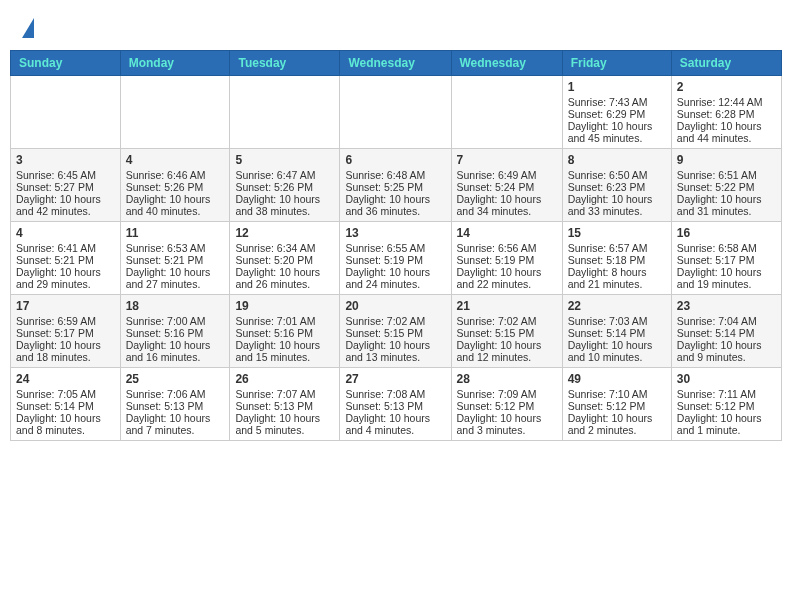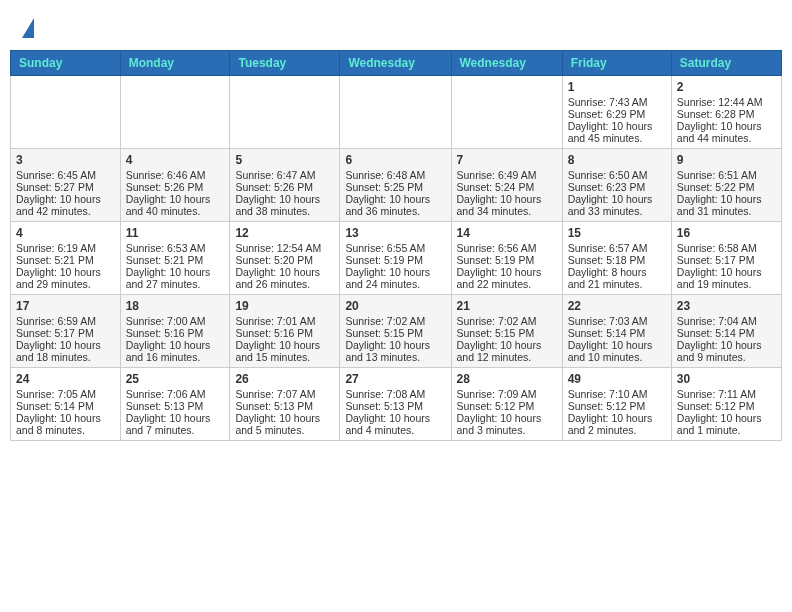--- a/index.html
+++ b/index.html
@@ -131,23 +131,23 @@
       <tr>
         <td><span class="day-number">3</span><span>Sunrise: 6:45 AM</span><br><span>Sunset: 5:27 PM</span><br><span>Daylight: 10 hours and 42 minutes.</span></td>
         <td><span class="day-number">4</span><span>Sunrise: 6:46 AM</span><br><span>Sunset: 5:26 PM</span><br><span>Daylight: 10 hours and 40 minutes.</span></td>
         <td><span class="day-number">5</span><span>Sunrise: 6:47 AM</span><br><span>Sunset: 5:26 PM</span><br><span>Daylight: 10 hours and 38 minutes.</span></td>
         <td><span class="day-number">6</span><span>Sunrise: 6:48 AM</span><br><span>Sunset: 5:25 PM</span><br><span>Daylight: 10 hours and 36 minutes.</span></td>
         <td><span class="day-number">7</span><span>Sunrise: 6:49 AM</span><br><span>Sunset: 5:24 PM</span><br><span>Daylight: 10 hours and 34 minutes.</span></td>
         <td><span class="day-number">8</span><span>Sunrise: 6:50 AM</span><br><span>Sunset: 6:23 PM</span><br><span>Daylight: 10 hours and 33 minutes.</span></td>
         <td><span class="day-number">9</span><span>Sunrise: 6:51 AM</span><br><span>Sunset: 5:22 PM</span><br><span>Daylight: 10 hours and 31 minutes.</span></td>
       </tr>
       <tr>
-        <td><span class="day-number">4</span><span>Sunrise: 6:19 AM</span><br><span>Sunset: 5:21 PM</span><br><span>Daylight: 10 hours and 29 minutes.</span></td>
+        <td><span class="day-number">4</span><span>Sunrise: 6:41 AM</span><br><span>Sunset: 5:21 PM</span><br><span>Daylight: 10 hours and 29 minutes.</span></td>
         <td><span class="day-number">11</span><span>Sunrise: 6:53 AM</span><br><span>Sunset: 5:21 PM</span><br><span>Daylight: 10 hours and 27 minutes.</span></td>
-        <td><span class="day-number">12</span><span>Sunrise: 12:54 AM</span><br><span>Sunset: 5:20 PM</span><br><span>Daylight: 10 hours and 26 minutes.</span></td>
+        <td><span class="day-number">12</span><span>Sunrise: 6:34 AM</span><br><span>Sunset: 5:20 PM</span><br><span>Daylight: 10 hours and 26 minutes.</span></td>
         <td><span class="day-number">13</span><span>Sunrise: 6:55 AM</span><br><span>Sunset: 5:19 PM</span><br><span>Daylight: 10 hours and 24 minutes.</span></td>
         <td><span class="day-number">14</span><span>Sunrise: 6:56 AM</span><br><span>Sunset: 5:19 PM</span><br><span>Daylight: 10 hours and 22 minutes.</span></td>
         <td><span class="day-number">15</span><span>Sunrise: 6:57 AM</span><br><span>Sunset: 5:18 PM</span><br><span>Daylight: 8 hours and 21 minutes.</span></td>
         <td><span class="day-number">16</span><span>Sunrise: 6:58 AM</span><br><span>Sunset: 5:17 PM</span><br><span>Daylight: 10 hours and 19 minutes.</span></td>
       </tr>
       <tr>
         <td><span class="day-number">17</span><span>Sunrise: 6:59 AM</span><br><span>Sunset: 5:17 PM</span><br><span>Daylight: 10 hours and 18 minutes.</span></td>
         <td><span class="day-number">18</span><span>Sunrise: 7:00 AM</span><br><span>Sunset: 5:16 PM</span><br><span>Daylight: 10 hours and 16 minutes.</span></td>
         <td><span class="day-number">19</span><span>Sunrise: 7:01 AM</span><br><span>Sunset: 5:16 PM</span><br><span>Daylight: 10 hours and 15 minutes.</span></td>
         <td><span class="day-number">20</span><span>Sunrise: 7:02 AM</span><br><span>Sunset: 5:15 PM</span><br><span>Daylight: 10 hours and 13 minutes.</span></td>

